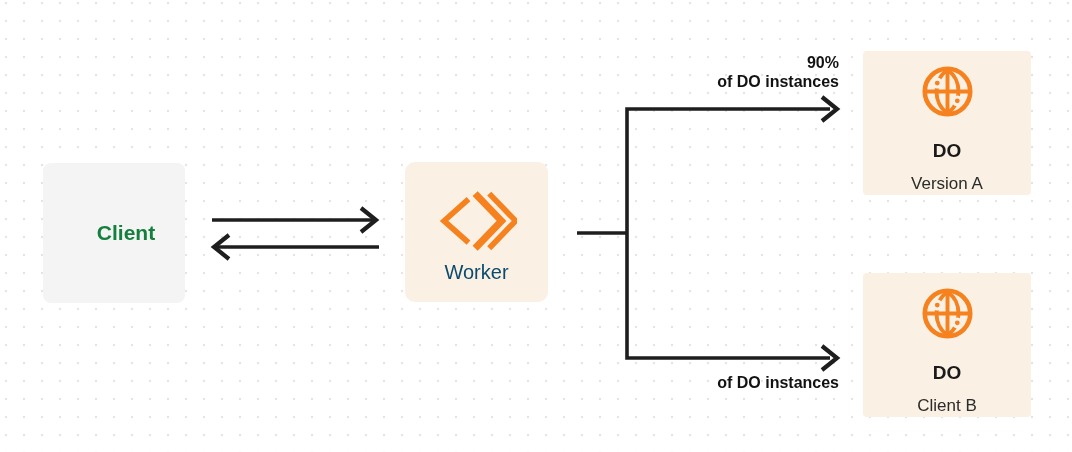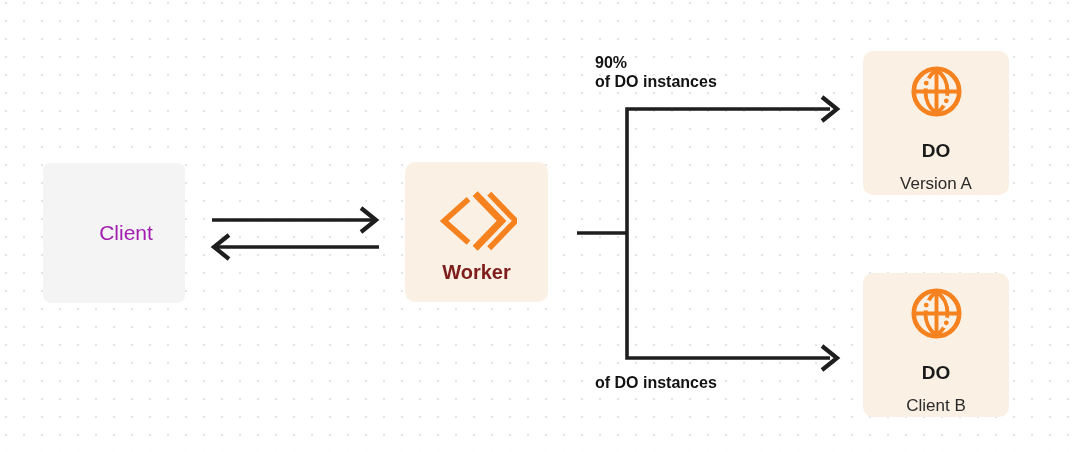--- a/index.html
+++ b/index.html
@@ -28,42 +28,42 @@
     box-sizing: border-box;
   }
   .node-client {
     left: 43px; top: 163px;
     width: 142px; height: 140px;
     background: #F4F4F5;
     border-radius: 8px;
   }
   .node-client .node-label {
     font-size: 21px;
-    font-weight: 400;
-    color: #a21caf;
+    font-weight: 700;
+    color: #15803d;
     margin-left: 24px;
   }
   .node-worker {
     left: 405px; top: 162px;
     width: 143px; height: 140px;
     background: #FAF0E3;
     border-radius: 10px;
   }
   .node-worker .node-icon { margin-top: 6px; }
   .node-worker .node-label {
     font-size: 20px;
-    font-weight: 700;
-    color: #7f1d1d;
+    font-weight: 400;
+    color: #0c4a6e;
     margin-top: 10px;
   }
   .node-do {
     left: 863px;
-    width: 146px; height: 144px;
+    width: 168px; height: 144px;
     background: #FAF0E3;
-    border-radius: 10px;
+    border-radius: 4px;
     justify-content: flex-start;
     padding-top: 12px;
   }
   .node-do-a { top: 51px; }
   .node-do-b { top: 273px; }
   .node-do .node-title {
     font-size: 19px;
     font-weight: 700;
     color: #1A1A1A;
     margin-top: 21px;
@@ -71,23 +71,23 @@
   }
   .node-do .node-subtitle {
     font-size: 17px;
     font-weight: 400;
     color: #2B2B2B;
     margin-top: 12px;
     line-height: 1.2;
   }
   .branch-label {
     position: absolute;
-    left: 595px;
+    left: 627px;
     width: 212px;
-    text-align: left;
+    text-align: right;
     font-size: 16px;
     font-weight: 700;
     color: #121212;
     line-height: 19px;
   }
   .branch-label-top { top: 53px; }
   .branch-label-bottom { top: 373px; }
 </style>
 </head>
 <body>

